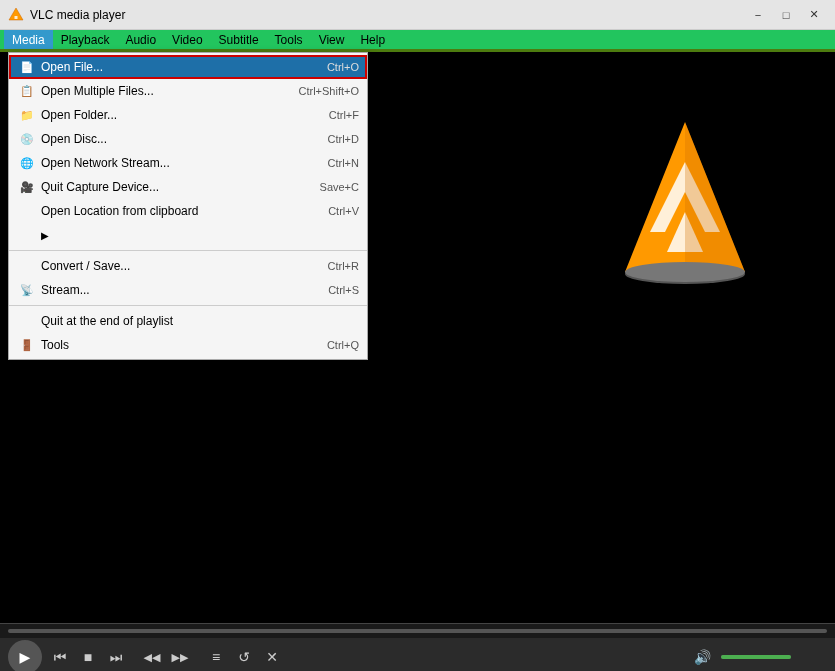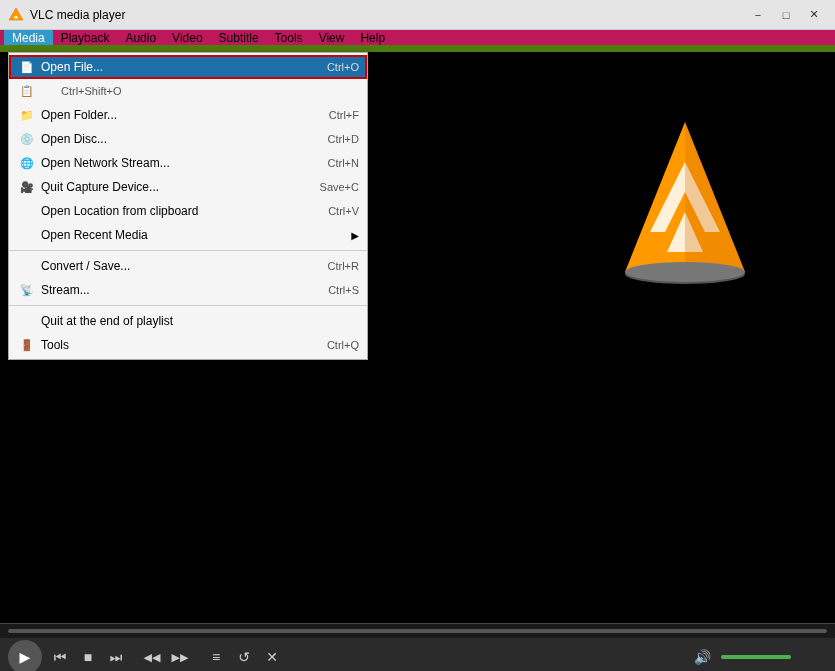--- a/index.html
+++ b/index.html
@@ -46,24 +46,24 @@
       cursor: pointer;
       background: transparent;
       border: none;
       color: #333;
     }
 
     
     .menu-bar {
       display: flex;
       align-items: center;
-      background: #be185d;
+      background: #22c55e;
       height: 22px;
       padding: 0 4px;
-      border-bottom: 7px solid #4d7c0f;
+      border-bottom: 3px solid #4d7c0f;
     }
     .menu-item {
       padding: 2px 8px;
       cursor: pointer;
       font-size: 12px;
       color: #000;
       height: 100%;
       display: flex;
       align-items: center;
     }
@@ -301,20 +301,21 @@
     <div class="dropdown-menu">
 
       <div class="dropdown-item highlighted">
         <span class="item-icon">📄</span>
         <span class="item-label">Open File...</span>
         <span class="item-shortcut">Ctrl+O</span>
       </div>
 
       <div class="dropdown-item">
         <span class="item-icon">📋</span>
+        <span class="item-label">Open Multiple Files...</span>
         <span class="item-shortcut">Ctrl+Shift+O</span>
       </div>
 
       <div class="dropdown-item">
         <span class="item-icon">📁</span>
         <span class="item-label">Open Folder...</span>
         <span class="item-shortcut">Ctrl+F</span>
       </div>
 
       <div class="dropdown-item">
@@ -336,21 +337,20 @@
       </div>
 
       <div class="dropdown-item">
         <span class="item-icon"></span>
         <span class="item-label">Open Location from clipboard</span>
         <span class="item-shortcut">Ctrl+V</span>
       </div>
 
       <div class="dropdown-item">
         <span class="item-icon"></span>
-        <span class="item-label">Open Recent Media</span>
         <span class="item-arrow">▶</span>
       </div>
 
       <div class="menu-separator"></div>
 
 
       <div class="dropdown-item">
         <span class="item-icon"></span>
         <span class="item-label">Convert / Save...</span>
         <span class="item-shortcut">Ctrl+R</span>

